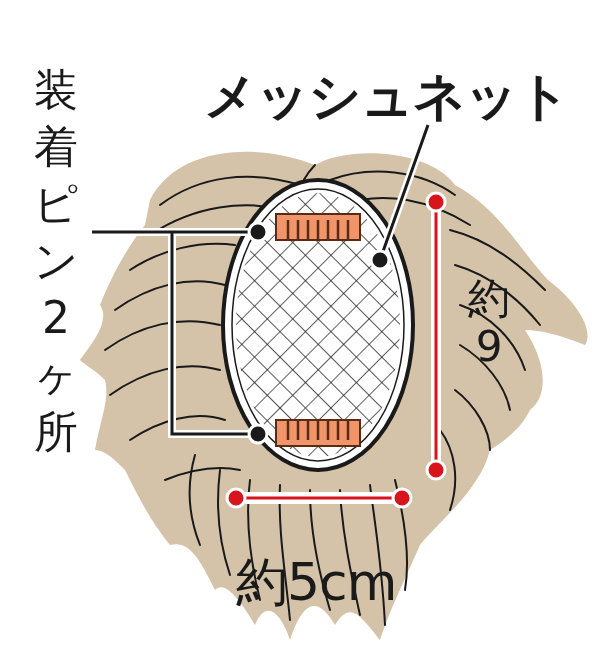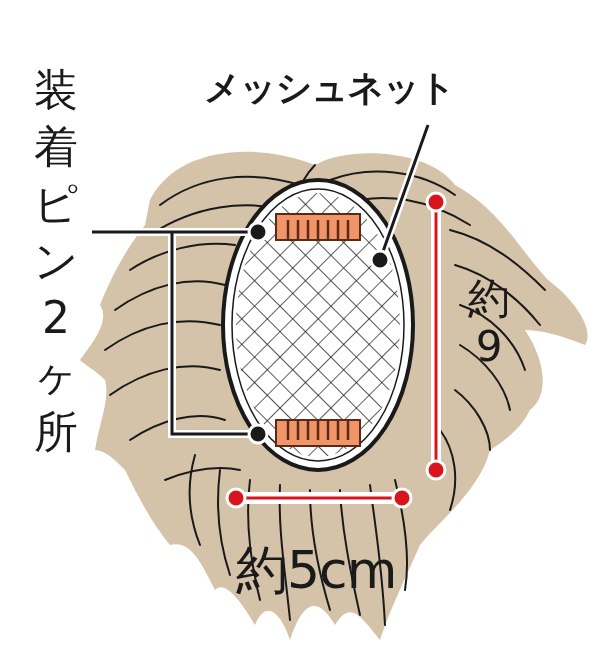--- a/index.html
+++ b/index.html
@@ -1,24 +1,24 @@
 <!DOCTYPE html>
 <html><head>
   <meta charset="utf-8">
   <style>
     html, body { margin: 0; padding: 0; background: #ffffff; }
     body { width: 600px; height: 660px; position: relative; overflow: hidden; font-family: "DejaVu Sans", sans-serif; }
     #stage { position: absolute; left: 0; top: 0; width: 600px; height: 660px; }
     .label { position: absolute; color: #1a1a1a; line-height: 1; }
-    #mesh-label { left: 204px; top: 70px; font-size: 36px; font-weight: bold; letter-spacing: -1px; }
+    #mesh-label { left: 204px; top: 70px; font-size: 52px; font-weight: bold; letter-spacing: -1px; }
     #pin-label { left: 26px; top: 68px; width: 60px; font-size: 44px; text-align: center; }
     #pin-label span { display: block; height: 57px; }
     #height-label { left: 448px; top: 278px; width: 82px; text-align: center; font-size: 42px; }
     #height-label span { display: block; height: 48px; }
-    #width-label { left: 236px; top: 544px; font-size: 52px; letter-spacing: -1px; }
+    #width-label { left: 236px; top: 556px; font-size: 52px; letter-spacing: -1px; }
   </style>
 </head>
 <body>
 
 <svg id="stage" viewBox="0 0 600 660" xmlns="http://www.w3.org/2000/svg">
 
   <g>
     <path d="M150,200 C175,150 250,140 315,165 C350,145 430,150 455,185
              C500,210 520,250 548,280 C575,300 595,330 585,345
              C560,335 540,330 525,330 C545,360 550,395 530,410

